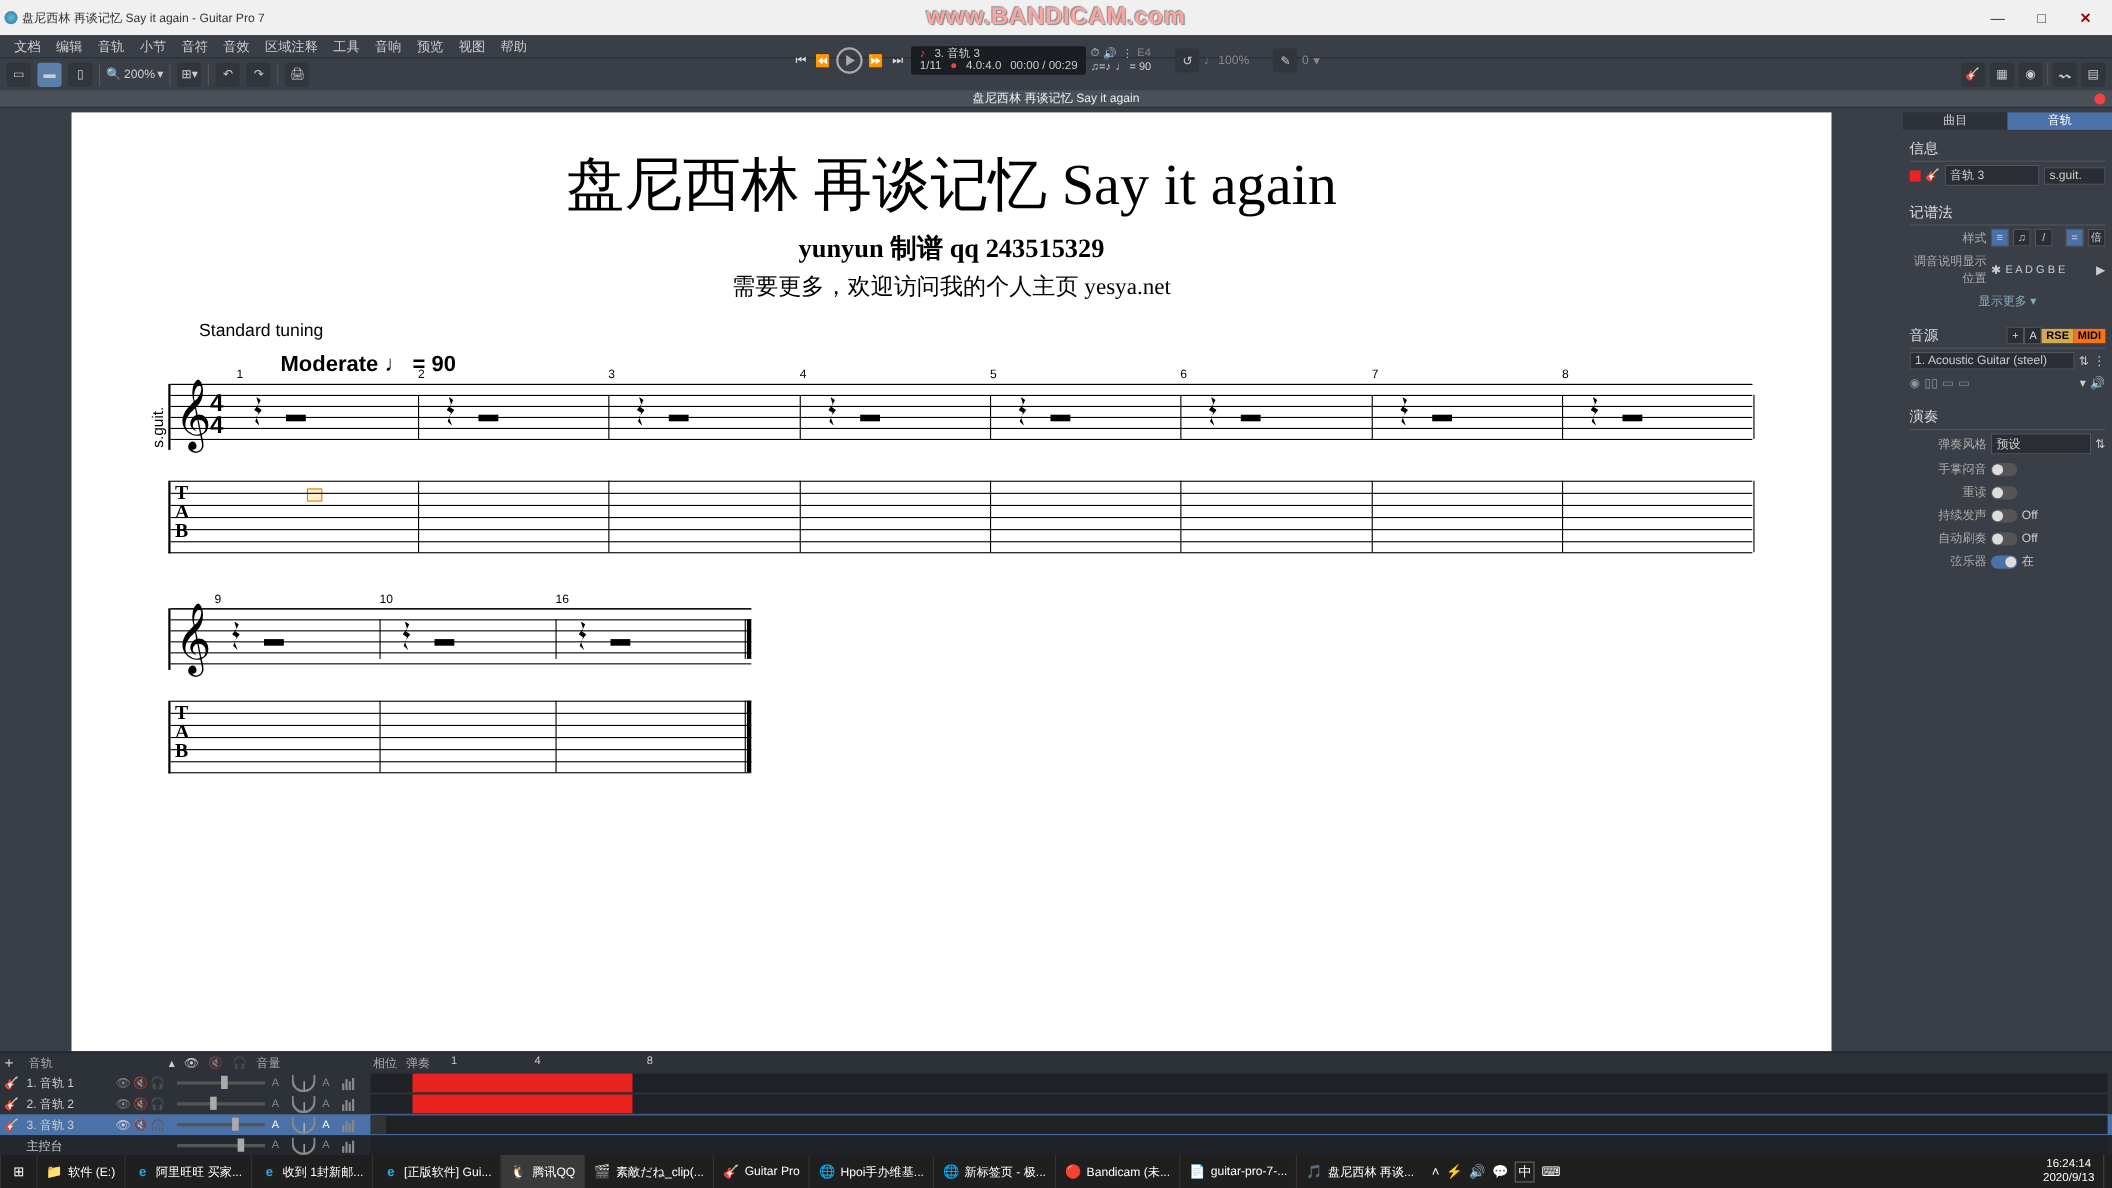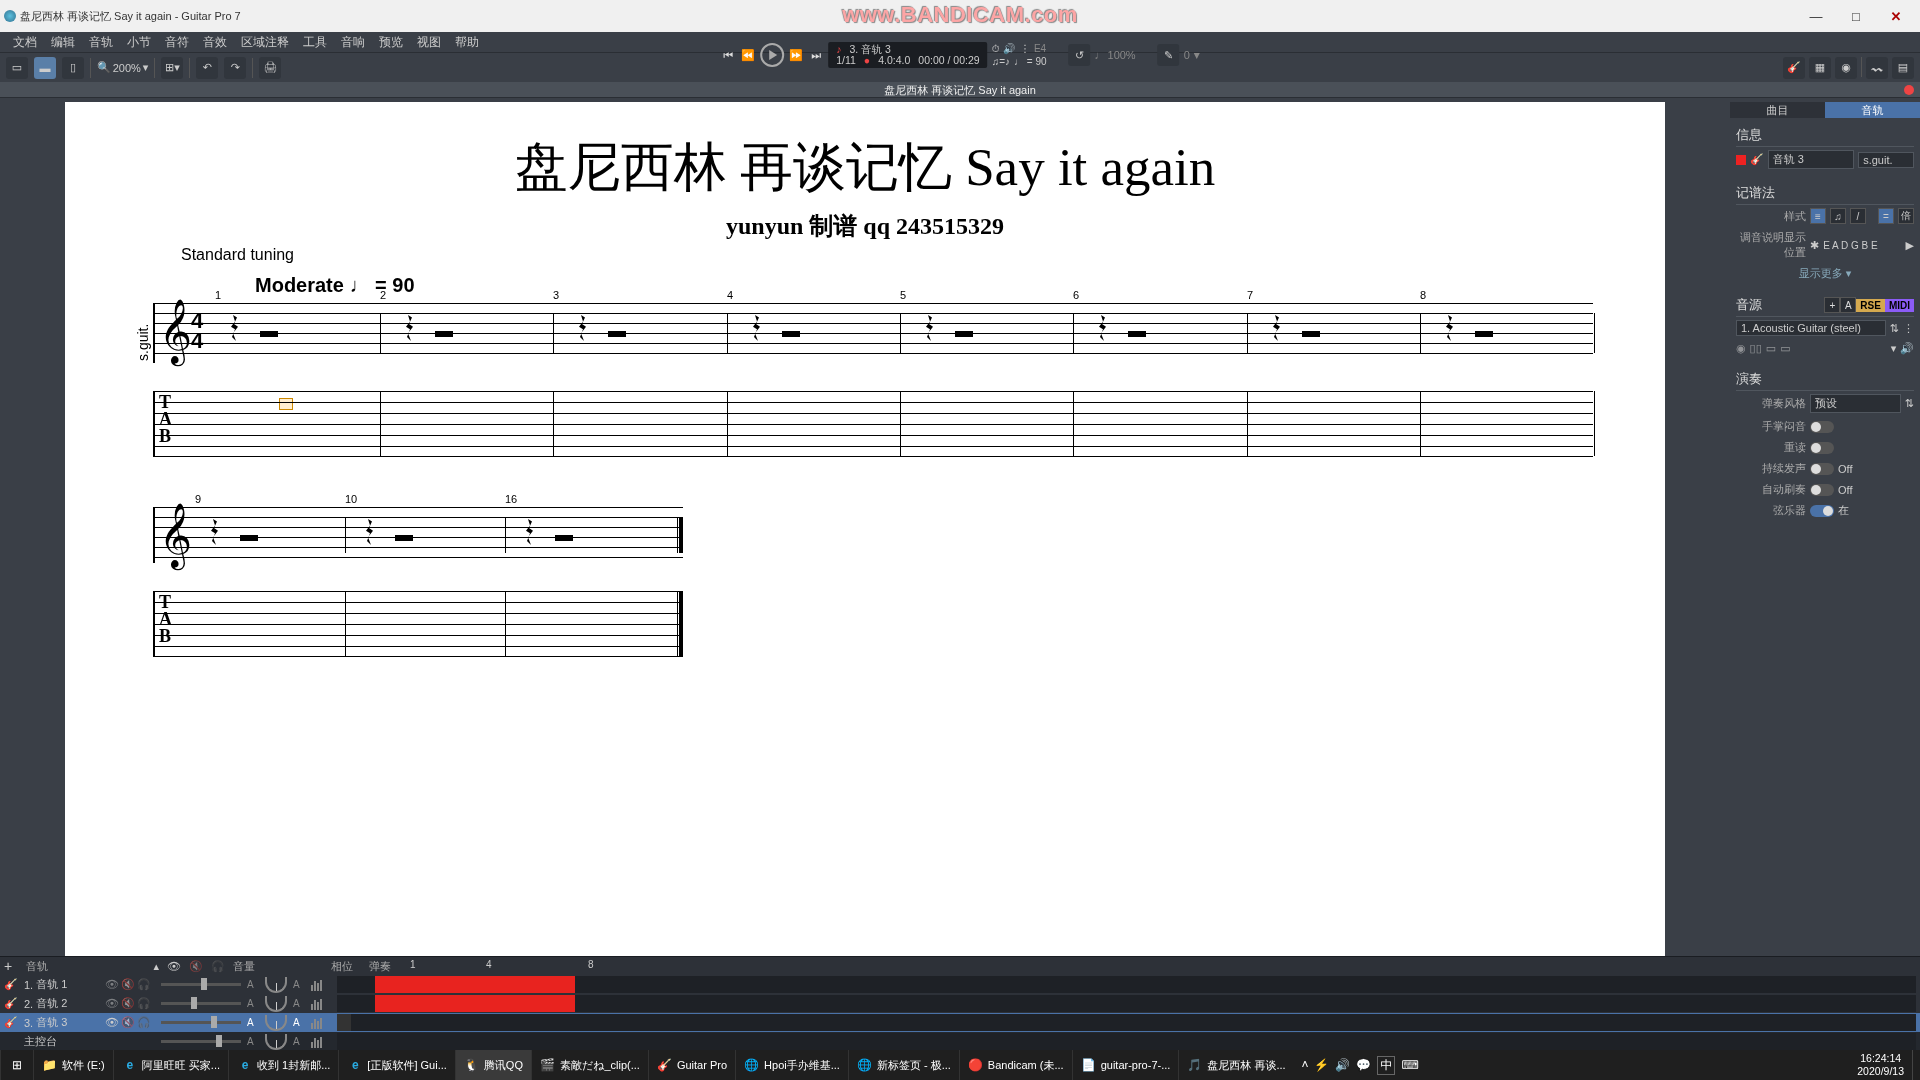--- a/index.html
+++ b/index.html
@@ -83,21 +83,21 @@
 .sp-header { font-size: 13px; color: #ddd; padding: 4px 0 2px; border-bottom: 1px solid #50565e;}
 .sp-row { display: flex; align-items: center; gap: 4px; padding: 3px 0; }
 .sp-row label { width: 70px; text-align: right; font-size: 11px; color:#aaa;}
 .sp-input { background: #2a2e34; border: 1px solid #50565e; padding: 1px 4px; flex: 1; font-size: 11px; color:#ccc;}
 .sp-sq { width: 16px; height: 16px; background: #2a2e34; border: 1px solid #555; display: flex; align-items: center; justify-content: center; font-size: 10px; }
 .toggle { width: 24px; height: 12px; background: #555; border-radius: 6px; position: relative; }
 .toggle.on { background: #4a72a8; }
 .toggle::after { content: ""; width: 10px; height: 10px; background: #ddd; border-radius: 50%; position: absolute; top: 1px; left: 1px; }
 .toggle.on::after { left: 13px; }
 .badge-rse { background:#d4a94f; color:#000; padding:1px 4px; font-size:10px; font-weight:bold;}
-.badge-midi { background:#8b5cf6; color:#000; padding:1px 4px; font-size:10px; font-weight:bold;}
+.badge-midi { background:#f97316; color:#000; padding:1px 4px; font-size:10px; font-weight:bold;}
 
 
 .tracks { position: absolute; left: 0; right: 0; bottom: 30px; height: 94px; background: #2d3138; border-top: 1px solid #1a1d22; font-size: 11px; }
 .tracks-header { display: flex; height: 18px; align-items: center; padding: 0 4px; gap: 8px; background:#2d3138;}
 .th-cell { color: #aaa; }
 .track-row { display: flex; height: 19px; align-items: center; padding: 0 4px; gap: 6px; }
 .track-row.active { background: #4a72a8; }
 .tr-name { width: 75px; display:flex; align-items:center; gap:3px;}
 .tr-icons { width: 50px; display: flex; gap: 4px; }
 .tr-icons span { width:12px; opacity:0.5;}
@@ -219,20 +219,21 @@
 
 <div class="tabstrip">
   <span>盘尼西林 再谈记忆 Say it again</span>
   <div class="close-dot"></div>
 </div>
 
 <div class="mainarea">
   <div class="score">
     <div class="score-title">盘尼西林 再谈记忆 Say it again</div>
     <div class="score-sub">yunyun 制谱 qq 243515329</div>
+    <div class="score-note">需要更多，欢迎访问我的个人主页 yesya.net</div>
     <div class="tuning">Standard tuning</div>
     <div class="tempo">Moderate ♩ = 90</div>
 
     <div class="staff-row" style="width:1440px;">
       <div class="instrument-label">s.guit.</div>
       <div class="notation">
         <div class="staff-lines">
             <div></div>
             <div></div>
             <div></div>
@@ -456,21 +457,21 @@
 
 <div class="tracks">
   <div class="tracks-header">
     <span style="font-size:14px;width:14px;">+</span>
     <span class="th-cell" style="width:75px;">音轨</span>
     <span style="width:50px;text-align:right;">▴</span>
     <span style="width:14px;">👁</span>
     <span style="width:14px;opacity:0.4;">🔇</span>
     <span style="width:14px;opacity:0.4;">🎧</span>
     <span class="th-cell" style="width:90px;">音量</span>
-    <span class="th-cell" style="width:30px;">相位</span>
+    <span class="th-cell" style="width:30px;text-align:right;">相位</span>
     <span class="th-cell" style="width:30px;">弹奏</span>
     <div class="ruler-marks">
       <span style="left:0;">1</span>
       <span style="left:76px;">4</span>
       <span style="left:178px;">8</span>
     </div>
   </div>
 
   <div class="track-row">
     <span style="width:14px;">🎸</span>

